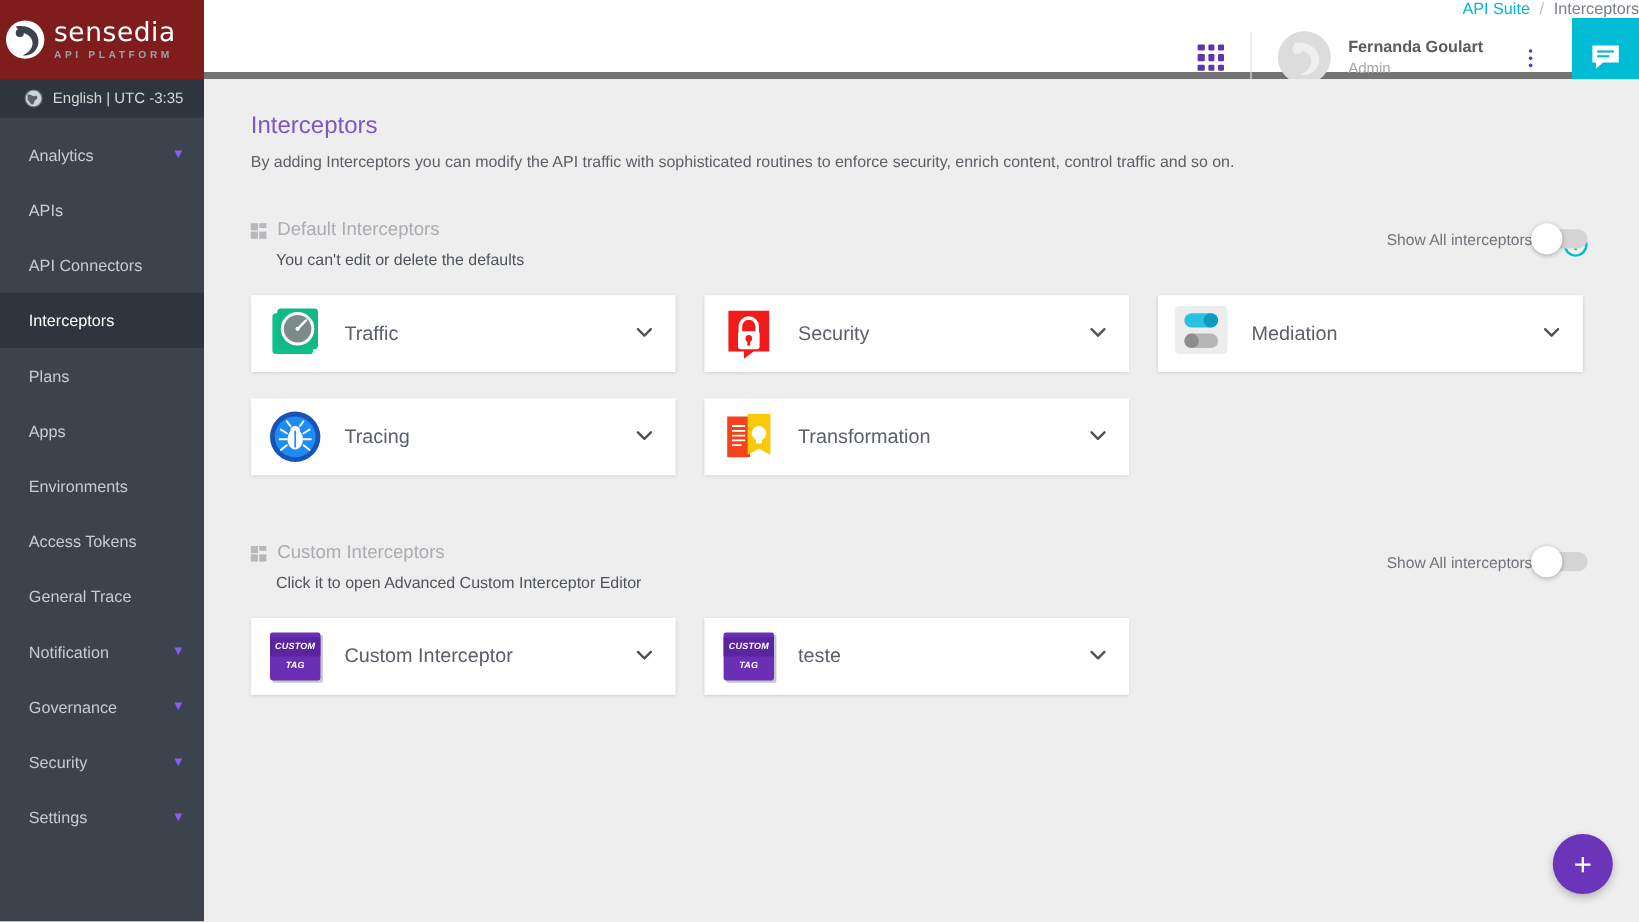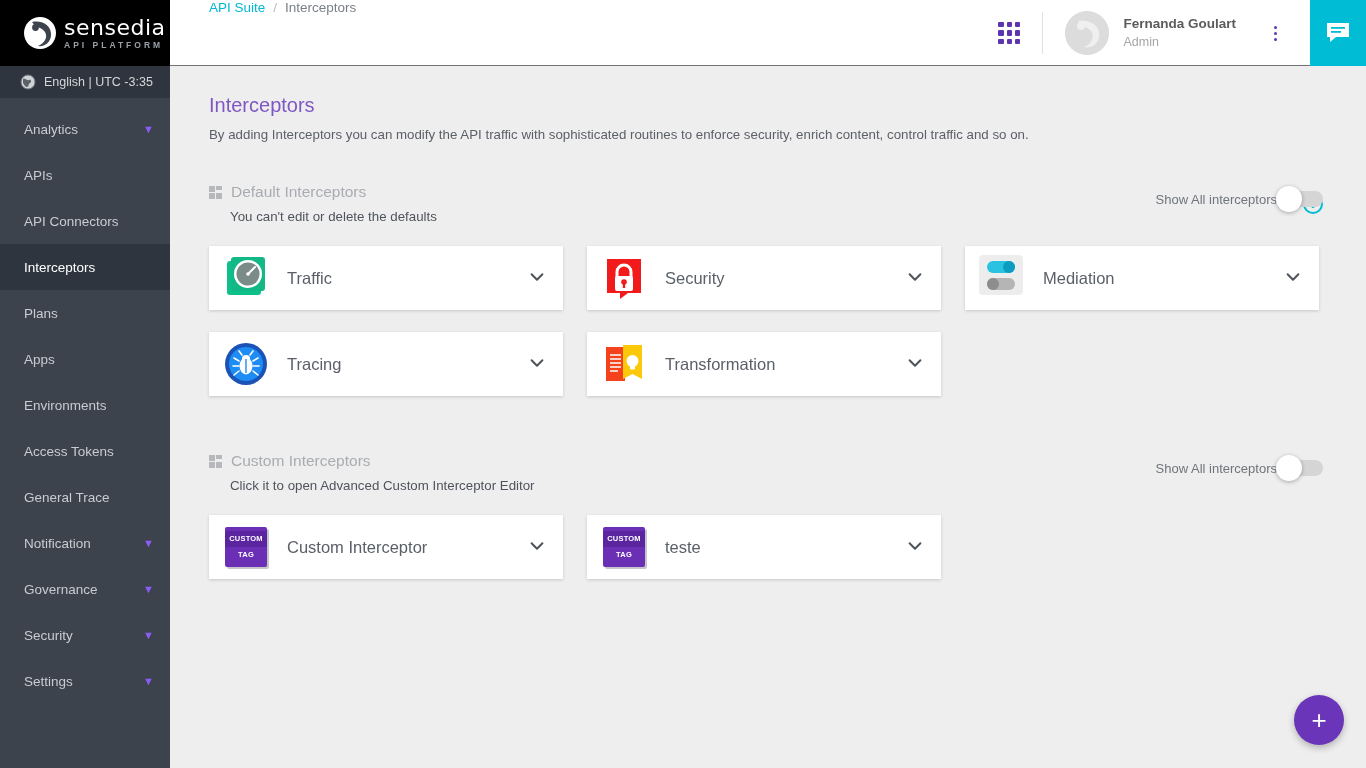--- a/index.html
+++ b/index.html
@@ -12,22 +12,22 @@
   .app { display: flex; width: 1366px; height: 768px; }
 
   
   .sidebar {
     width: 170px; height: 768px;
     background: #3c434d;
     flex: 0 0 170px;
     display: flex; flex-direction: column;
   }
   .brand {
-    height: 66px; background: #000000;
-    display: flex; align-items: center; padding-left: 23px;
+    height: 66px; background: #7f1d1d;
+    display: flex; align-items: center; padding-left: 4px;
   }
   .brand-logo { width: 34px; height: 34px; flex: 0 0 34px; position: relative; }
   .brand-text { margin-left: 7px; line-height: 1; }
   .brand-name {
     font-size: 22px; color: #ffffff; letter-spacing: .5px;
     font-family: "DejaVu Sans", sans-serif; font-weight: 400;
   }
   .brand-sub {
     font-size: 8.5px; color: #9aa0a8; letter-spacing: 3.0px;
     margin-top: 2px; font-weight: 700;
@@ -45,22 +45,22 @@
     color: #c9ccd1; font-size: 13.5px;
     cursor: pointer; justify-content: space-between;
   }
   .nav-item.active { background: #2f353e; color: #ffffff; }
   .nav-item .chev { color: #8b5cf6; font-size: 11px; line-height: 1; }
 
   
   .main { flex: 1; display: flex; flex-direction: column; height: 768px; }
 
   .topbar {
-    height: 66px; background: #ffffff; display: flex; align-items: flex-start;
-    border-bottom: 1px solid #737373; position: relative;
+    height: 66px; background: #ffffff; display: flex; align-items: flex-end;
+    border-bottom: 6px solid #737373; position: relative; flex-direction: column;
   }
   .breadcrumb { padding-left: 39px; font-size: 13.5px; display: flex; align-items: center; gap: 8px;}
   .bc-link { color: #00b8d4; cursor: pointer; }
   .bc-sep { color: #bdbdbd; }
   .bc-current { color: #7a7f87; }
   .topbar-right { margin-left: auto; display: flex; align-items: center; height: 66px;}
   .apps-grid { width: 22px; height: 22px; display:grid; grid-template-columns: repeat(3,1fr); grid-template-rows:repeat(3,1fr); gap:3px; margin-right: 22px; cursor:pointer;}
   .apps-grid span { background: #5e35b1; border-radius: 1px; }
   .topbar-div { width:1px; height:42px; background:#e0e0e0; margin-right:22px; }
   .avatar {
@@ -112,21 +112,21 @@
     background: #ffffff; box-shadow: 0 1px 4px rgba(0,0,0,.30);
   }
 
   .cards { display: flex; flex-wrap: wrap; gap: 22px 24px; margin-top: 22px; }
   .card {
     width: 354px; height: 64px; background: #ffffff;
     box-shadow: 0 1px 3px rgba(0,0,0,.17);
     display: flex; align-items: center; padding: 0 17px 0 14px;
     cursor: pointer; position: relative;
   }
-  .card-icon { width: 46px; height: 46px; flex: 0 0 46px; position: relative; }
+  .card-icon { width: 46px; height: 46px; flex: 0 0 46px; position: relative; font-style: italic; }
   .card-label { margin-left: 18px; font-size: 16.5px; color: #5b6068; }
   .card-chev { margin-left: auto; color: #4e5359; font-size: 15px; line-height: 1; }
   .ic-mediation {
     width: 44px; height: 40px; background: #ededed; border-radius: 4px;
     display:flex; flex-direction:column; justify-content:center; align-items:center; gap:5px;
   }
   .mini-sw { width: 28px; height: 12px; border-radius: 6px; position: relative; }
   .mini-sw.on { background: #29c2e0; }
   .mini-sw.on i { position:absolute; right:0; top:0; width:12px; height:12px; border-radius:50%; background:#0c9cc0;}
   .mini-sw.off { background: #b5b5b5; }

